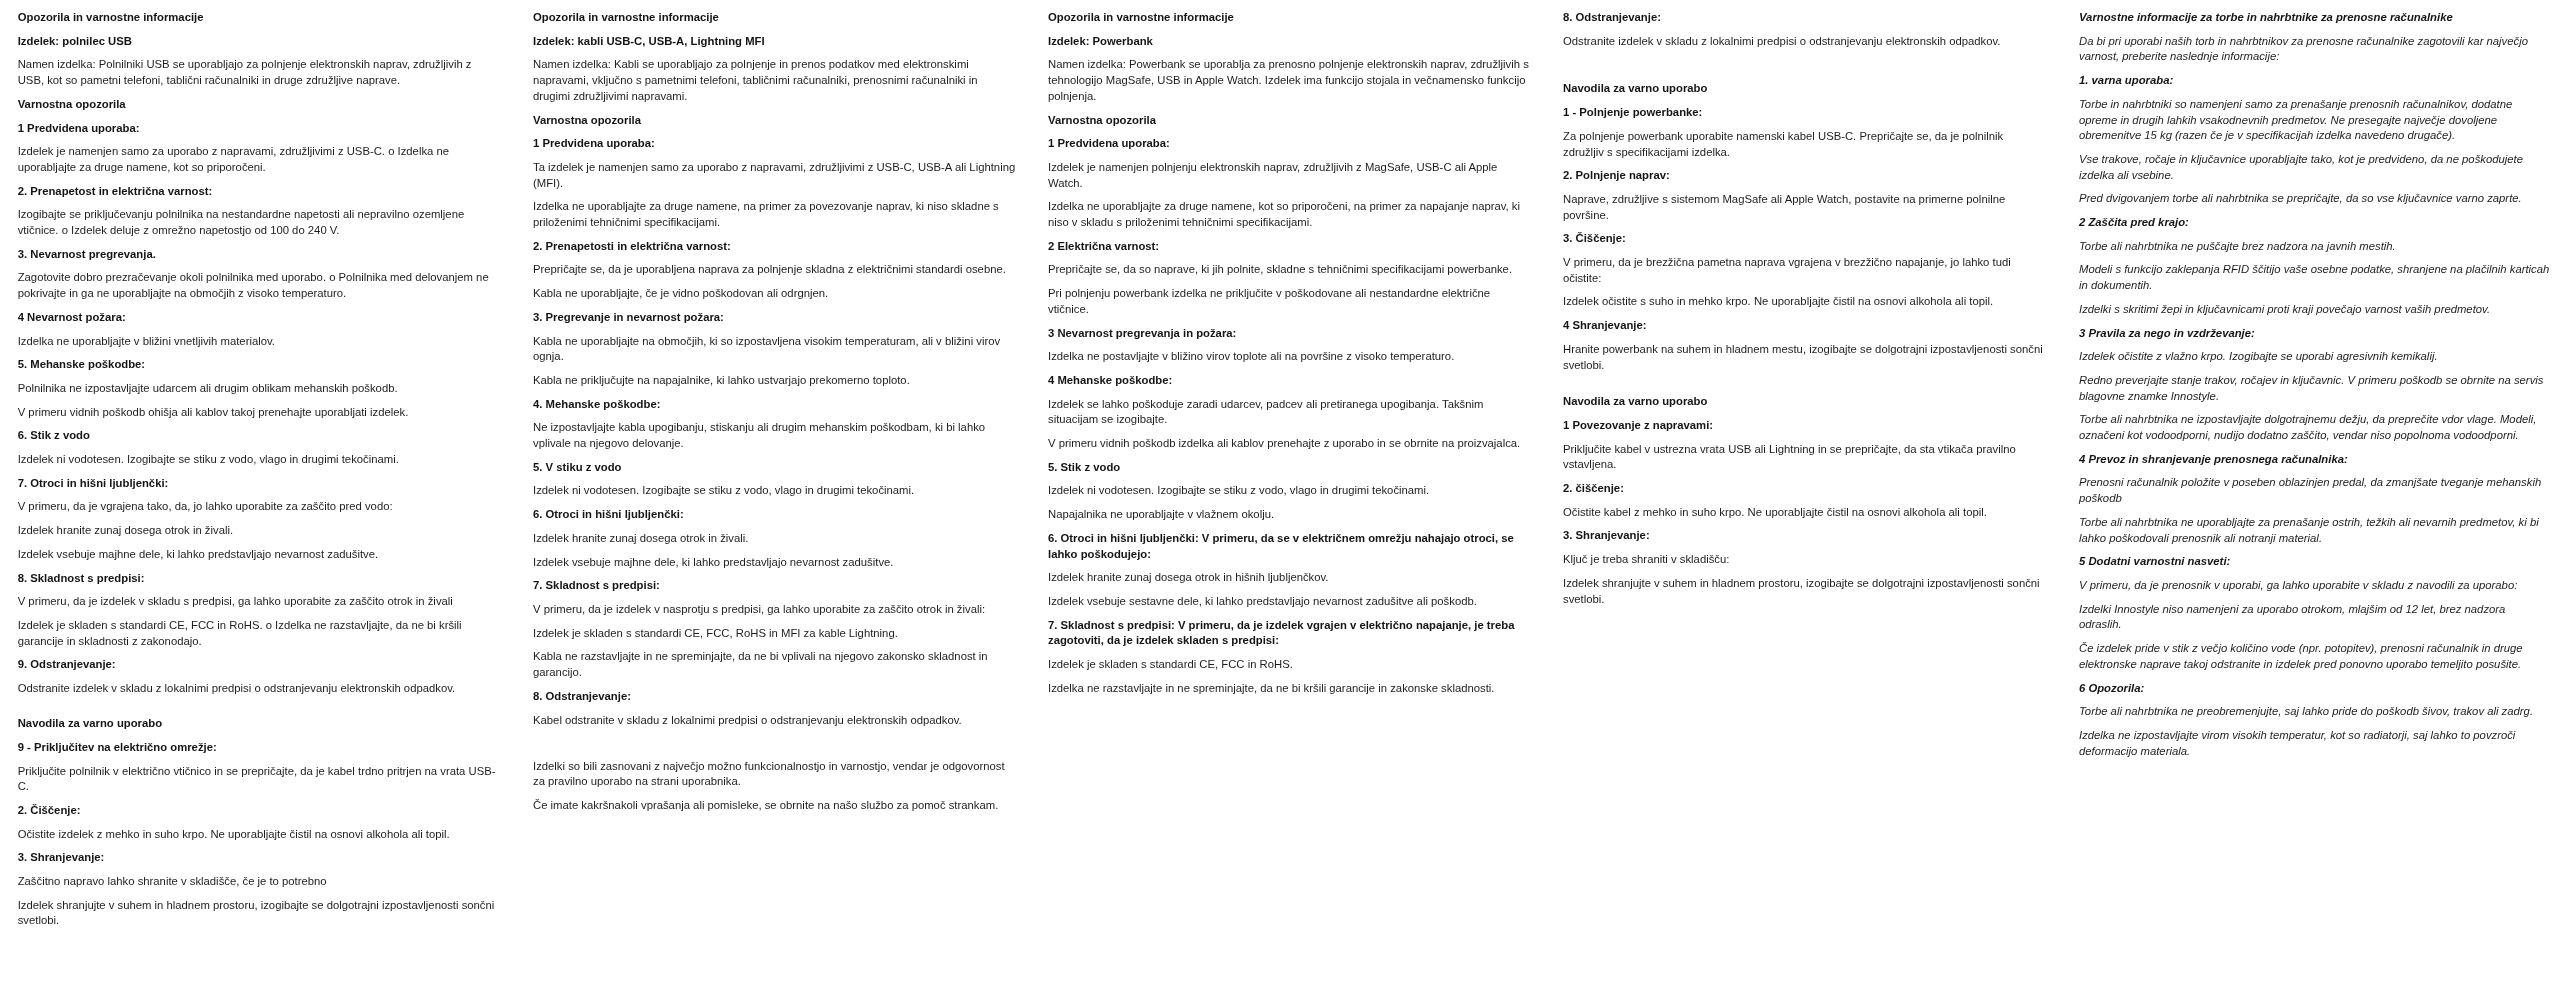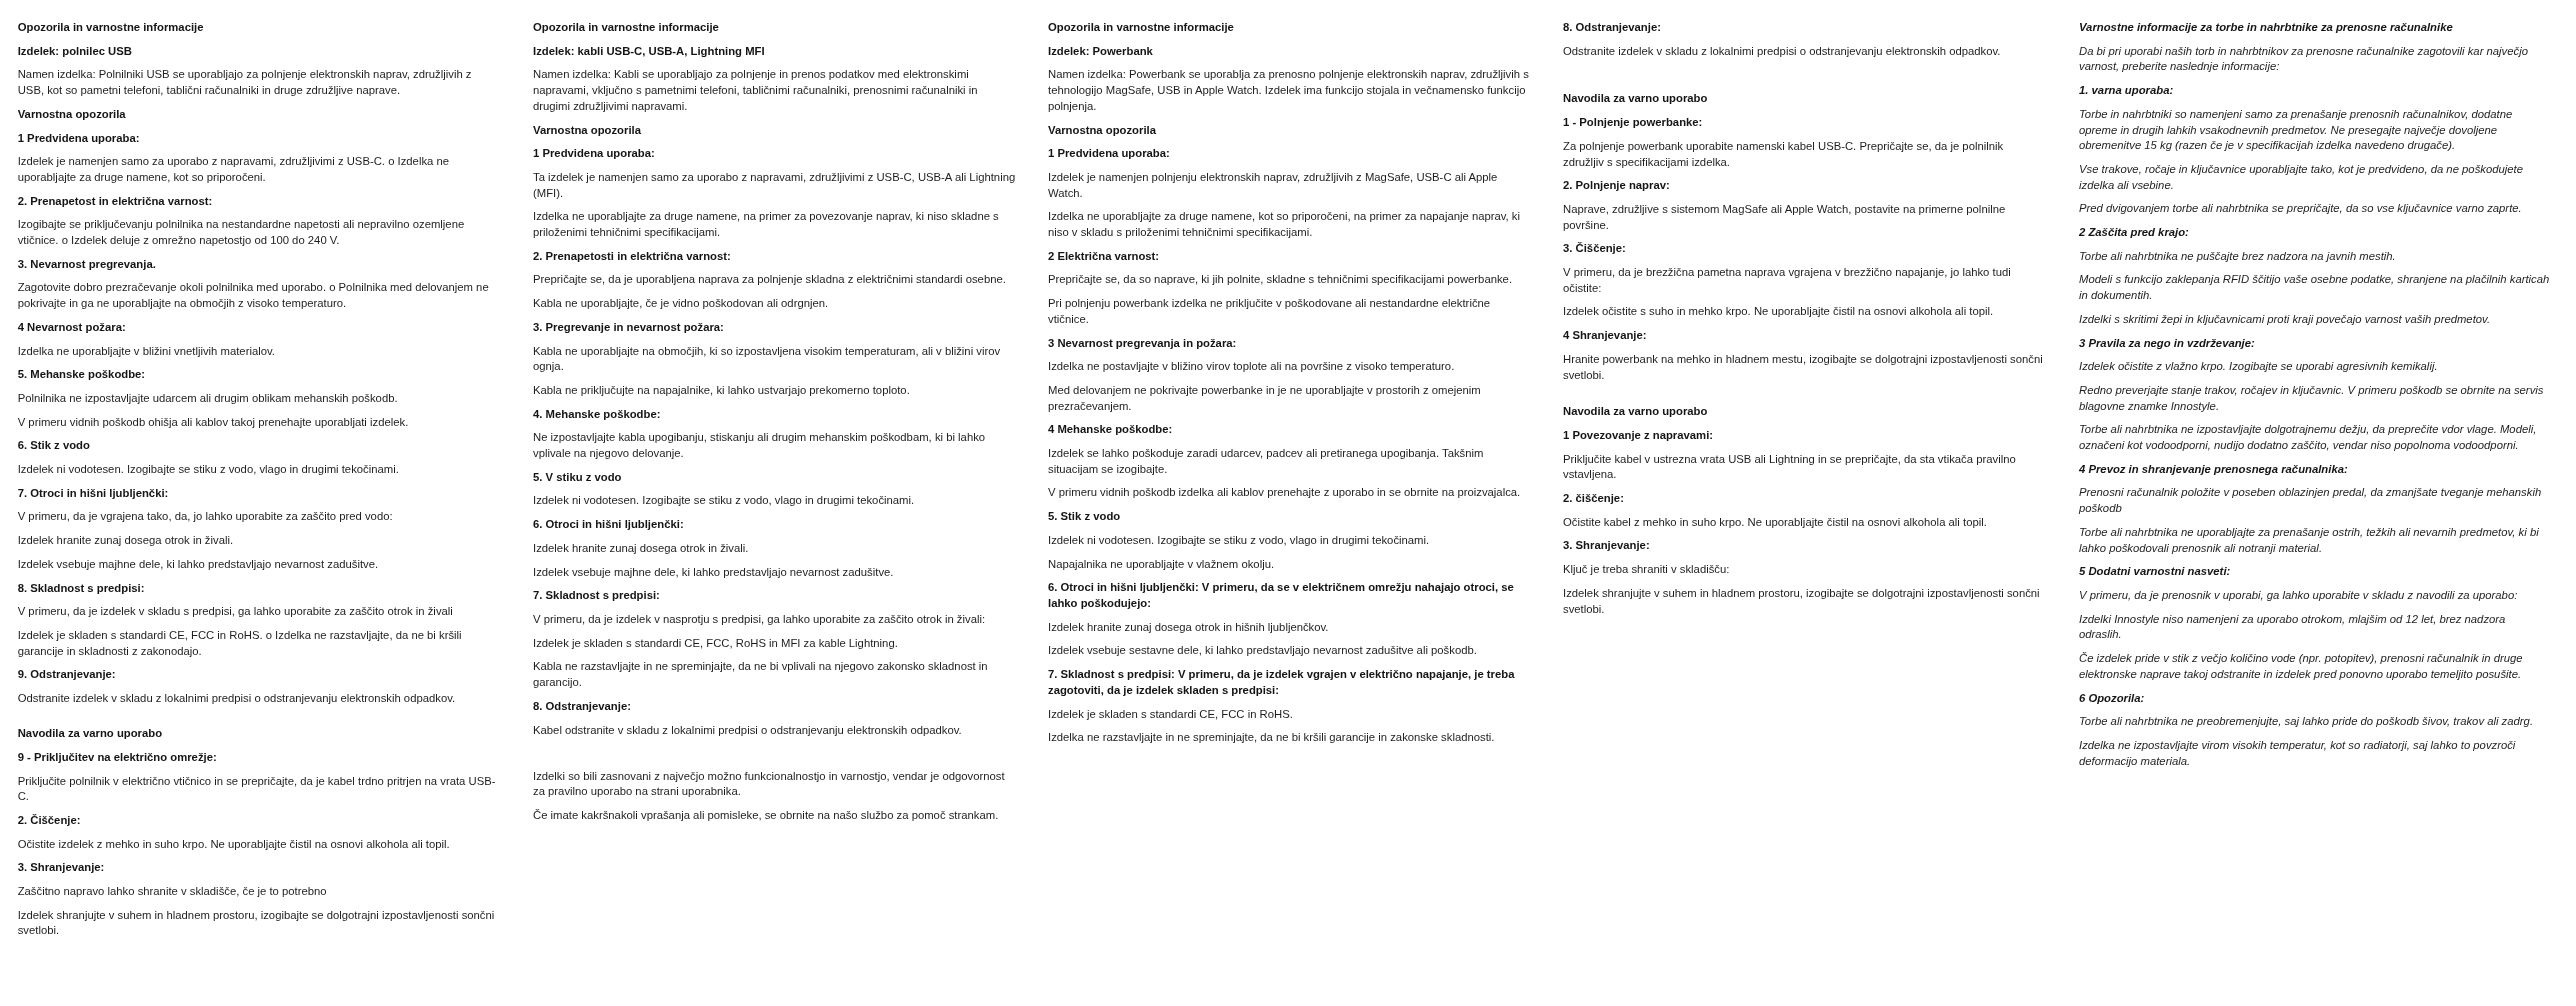--- a/index.html
+++ b/index.html
@@ -11,21 +11,21 @@
     position: relative;
     width: 2576px;
     height: 1006px;
     background: #ffffff;
     font-family: "Liberation Sans", "DejaVu Sans", sans-serif;
     color: #1e1e1e;
     overflow: hidden;
   }
   .col {
     position: absolute;
-    top: 20px;
+    top: 10px;
     width: 483px;
   }
   .col-1 { left: 17.7px; }
   .col-2 { left: 533px; }
   .col-3 { left: 1048px; }
   .col-4 { left: 1563px; }
   .col-5 { left: 2079px; width: 471px; font-style: italic; }
   .col p {
     margin: 0 0 8px 0;
     font-size: 11.3px;
@@ -116,21 +116,20 @@
       <p class="b">Namen izdelka: Powerbank se uporablja za prenosno polnjenje elektronskih naprav, združljivih s tehnologijo MagSafe, USB in Apple Watch. Izdelek ima funkcijo stojala in večnamensko funkcijo polnjenja.</p>
       <p class="h">Varnostna opozorila</p>
       <p class="h">1 Predvidena uporaba:</p>
       <p class="b">Izdelek je namenjen polnjenju elektronskih naprav, združljivih z MagSafe, USB-C ali Apple Watch.</p>
       <p class="b">Izdelka ne uporabljajte za druge namene, kot so priporočeni, na primer za napajanje naprav, ki niso v skladu s priloženimi tehničnimi specifikacijami.</p>
       <p class="h">2 Električna varnost:</p>
       <p class="b">Prepričajte se, da so naprave, ki jih polnite, skladne s tehničnimi specifikacijami powerbanke.</p>
       <p class="b">Pri polnjenju powerbank izdelka ne priključite v poškodovane ali nestandardne električne vtičnice.</p>
       <p class="h">3 Nevarnost pregrevanja in požara:</p>
       <p class="b">Izdelka ne postavljajte v bližino virov toplote ali na površine z visoko temperaturo.</p>
-      <p class="b">Med delovanjem ne pokrivajte powerbanke in je ne uporabljajte v prostorih z omejenim prezračevanjem.</p>
       <p class="h">4 Mehanske poškodbe:</p>
       <p class="b">Izdelek se lahko poškoduje zaradi udarcev, padcev ali pretiranega upogibanja. Takšnim situacijam se izogibajte.</p>
       <p class="b">V primeru vidnih poškodb izdelka ali kablov prenehajte z uporabo in se obrnite na proizvajalca.</p>
       <p class="h">5. Stik z vodo</p>
       <p class="b">Izdelek ni vodotesen. Izogibajte se stiku z vodo, vlago in drugimi tekočinami.</p>
       <p class="b">Napajalnika ne uporabljajte v vlažnem okolju.</p>
       <p class="h">6. Otroci in hišni ljubljenčki: V primeru, da se v električnem omrežju nahajajo otroci, se lahko poškodujejo:</p>
       <p class="b">Izdelek hranite zunaj dosega otrok in hišnih ljubljenčkov.</p>
       <p class="b">Izdelek vsebuje sestavne dele, ki lahko predstavljajo nevarnost zadušitve ali poškodb.</p>
       <p class="h">7. Skladnost s predpisi: V primeru, da je izdelek vgrajen v električno napajanje, je treba zagotoviti, da je izdelek skladen s predpisi:</p>
@@ -143,21 +142,21 @@
       <div class="gap" style="height: 24px;"></div>
       <p class="h">Navodila za varno uporabo</p>
       <p class="h">1 - Polnjenje powerbanke:</p>
       <p class="b">Za polnjenje powerbank uporabite namenski kabel USB-C. Prepričajte se, da je polnilnik združljiv s specifikacijami izdelka.</p>
       <p class="h">2. Polnjenje naprav:</p>
       <p class="b">Naprave, združljive s sistemom MagSafe ali Apple Watch, postavite na primerne polnilne površine.</p>
       <p class="h">3. Čiščenje:</p>
       <p class="b">V primeru, da je brezžična pametna naprava vgrajena v brezžično napajanje, jo lahko tudi očistite:</p>
       <p class="b">Izdelek očistite s suho in mehko krpo. Ne uporabljajte čistil na osnovi alkohola ali topil.</p>
       <p class="h">4 Shranjevanje:</p>
-      <p class="b">Hranite powerbank na mehko in hladnem mestu, izogibajte se dolgotrajni izpostavljenosti sončni svetlobi.</p>
+      <p class="b">Hranite powerbank na suhem in hladnem mestu, izogibajte se dolgotrajni izpostavljenosti sončni svetlobi.</p>
       <div class="gap" style="height: 13px;"></div>
       <p class="h">Navodila za varno uporabo</p>
       <p class="h">1 Povezovanje z napravami:</p>
       <p class="b">Priključite kabel v ustrezna vrata USB ali Lightning in se prepričajte, da sta vtikača pravilno vstavljena.</p>
       <p class="h">2. čiščenje:</p>
       <p class="b">Očistite kabel z mehko in suho krpo. Ne uporabljajte čistil na osnovi alkohola ali topil.</p>
       <p class="h">3. Shranjevanje:</p>
       <p class="b">Ključ je treba shraniti v skladišču:</p>
       <p class="b">Izdelek shranjujte v suhem in hladnem prostoru, izogibajte se dolgotrajni izpostavljenosti sončni svetlobi.</p>
     </div>

